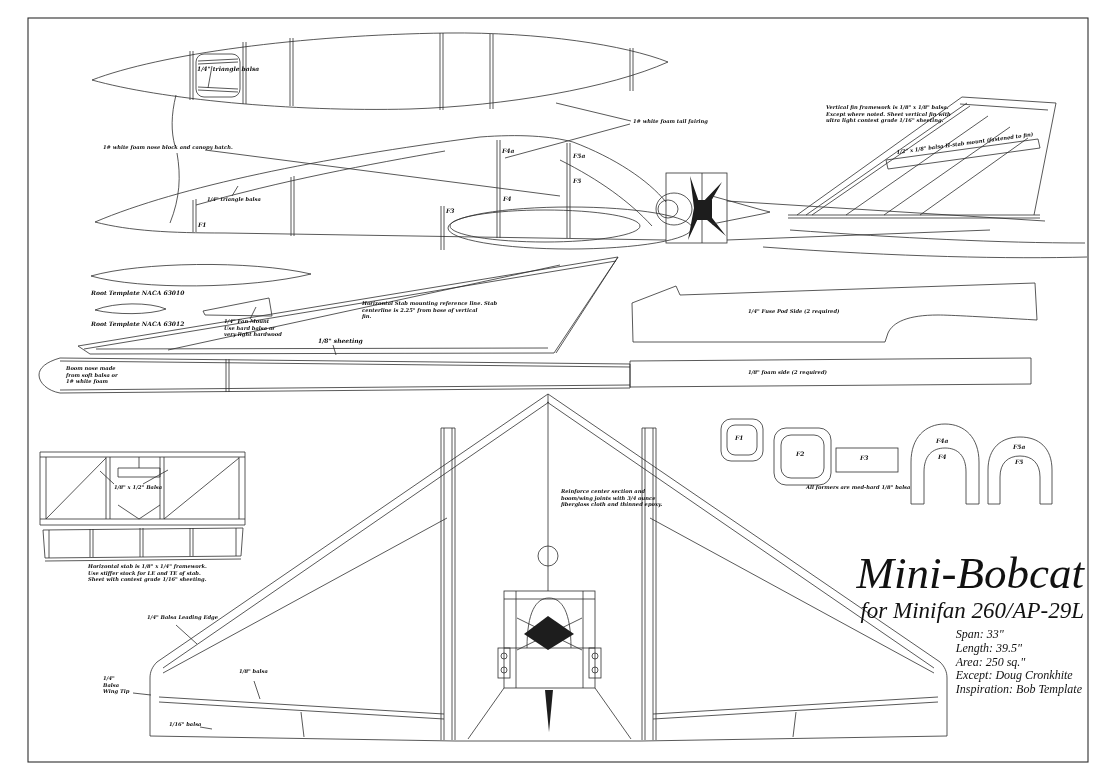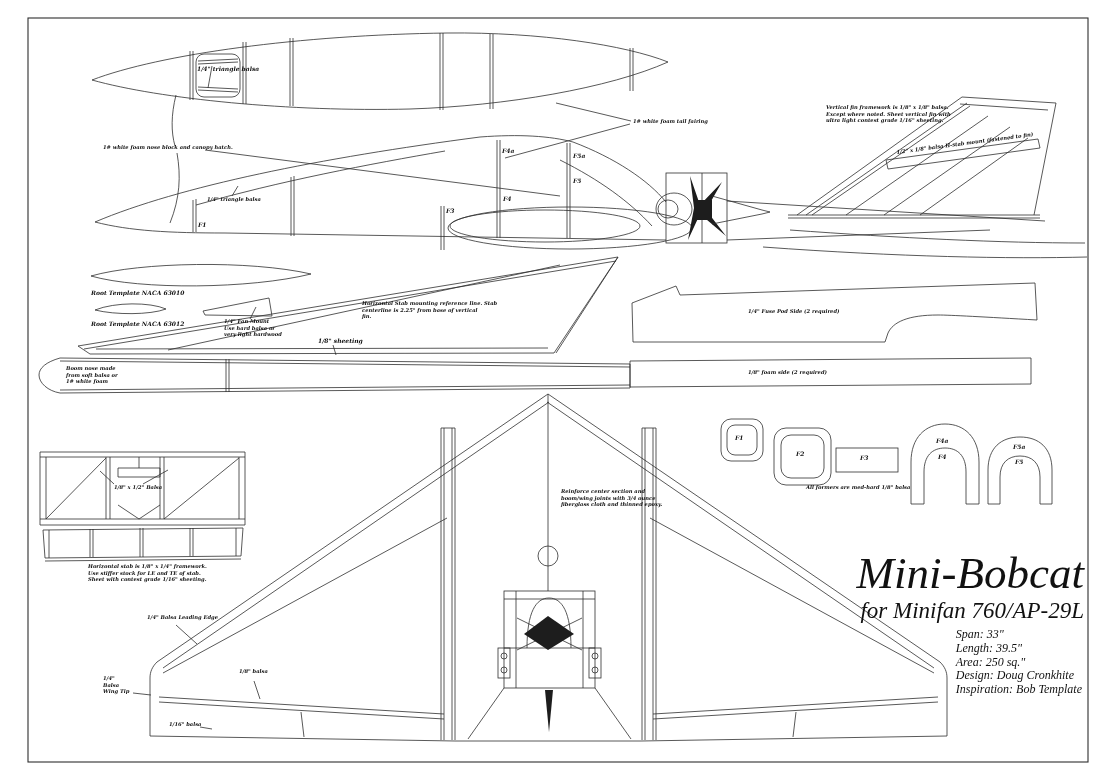--- a/index.html
+++ b/index.html
@@ -229,23 +229,23 @@
 
 <div class="flbl" style="left:198px;top:221px">F1</div>
 <div class="flbl" style="left:446px;top:207px">F3</div>
 <div class="flbl" style="left:503px;top:195px">F4</div>
 <div class="flbl" style="left:502px;top:147px">F4a</div>
 <div class="flbl" style="left:573px;top:152px">F5a</div>
 <div class="flbl" style="left:573px;top:177px">F5</div>
 
 <div class="titleblock">
   <div class="tb-title">Mini-Bobcat</div>
-  <div class="tb-sub">for Minifan 760/AP-29L</div>
+  <div class="tb-sub">for Minifan 260/AP-29L</div>
   <div class="tb-specs">
     <div>Span: 33"</div>
     <div>Length: 39.5"</div>
     <div>Area: 250 sq."</div>
-    <div>Design: Doug Cronkhite</div>
+    <div>Except: Doug Cronkhite</div>
     <div>Inspiration: Bob Template</div>
   </div>
 </div>
 
 </div>
 
 </body></html>

